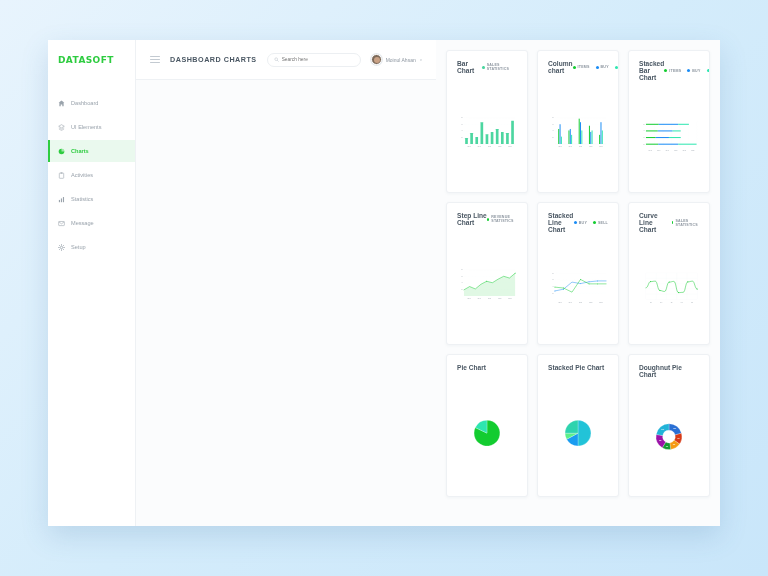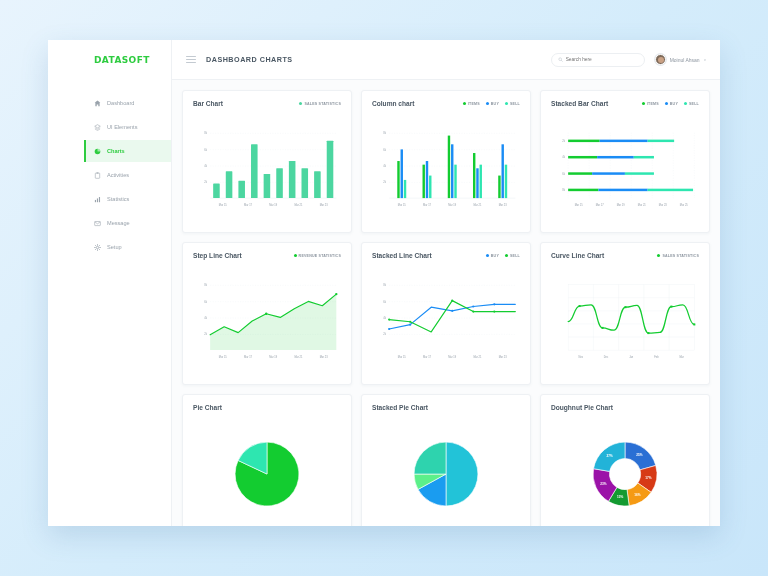--- a/index.html
+++ b/index.html
@@ -13,21 +13,20 @@
     position: relative; width: 768px; height: 576px;
     background: linear-gradient(135deg,#e8f4fd 0%,#d4ecfb 50%,#c9e6fa 100%);
   }
   .app {
     position: absolute; left: 48px; top: 40px;
     width: 672px; height: 486px;
     background: #ffffff;
     box-shadow: 0 10px 26px rgba(60,110,160,.18);
     overflow: hidden;
     display: flex;
-    padding-left: 36px;
   }
   
   .sidebar { width: 88px; min-width: 88px; background:#fff; border-right:1px solid #eef1f4; }
   .brand { height: 40px; display:flex; align-items:center; padding-left:10px; }
   .brand-text {
     color:#2ecc40; font-size:9px; font-weight:bold; letter-spacing:.4px;
     font-family:"DejaVu Sans", sans-serif;
   }
   .nav { padding-top:12px; }
   .nav-item {
@@ -35,21 +34,21 @@
     height:22px; padding-left:10px; margin-bottom:2px;
     font-size:5.6px; color:#9aa3ac; cursor:pointer; position:relative;
   }
   .nav-item.active { background:#eaf9ee; color:#2ecc40; font-weight:bold; }
   .nav-item.active::before {
     content:""; position:absolute; left:0; top:0; bottom:0; width:2px; background:#2ecc40;
   }
   .nav-ico { width:7px; height:7px; display:flex; align-items:center; justify-content:center; }
   .nav-ico svg { width:7px; height:7px; display:block; }
   
-  .main { flex:1; display:flex; flex-direction:column; min-width:0; background:#fbfcfd; }
+  .main { flex:1; display:flex; flex-direction:row; min-width:0; background:#fbfcfd; }
   .topbar {
     height:40px; min-height:40px; background:#fff; border-bottom:1px solid #eef1f4;
     display:flex; align-items:center; padding:0 14px; gap:10px;
   }
   .hamburger { width:10px; display:flex; flex-direction:column; gap:1.5px; cursor:pointer; }
   .hamburger i { display:block; height:1.2px; background:#c3cad1; border-radius:1px; }
   .page-title { font-size:7.2px; font-weight:bold; color:#4a5763; letter-spacing:.5px; }
   .topbar-right { margin-left:auto; display:flex; align-items:center; gap:10px; }
   .search {
     width:94px; height:14px; border:1px solid #eceff2; border-radius:7px;

